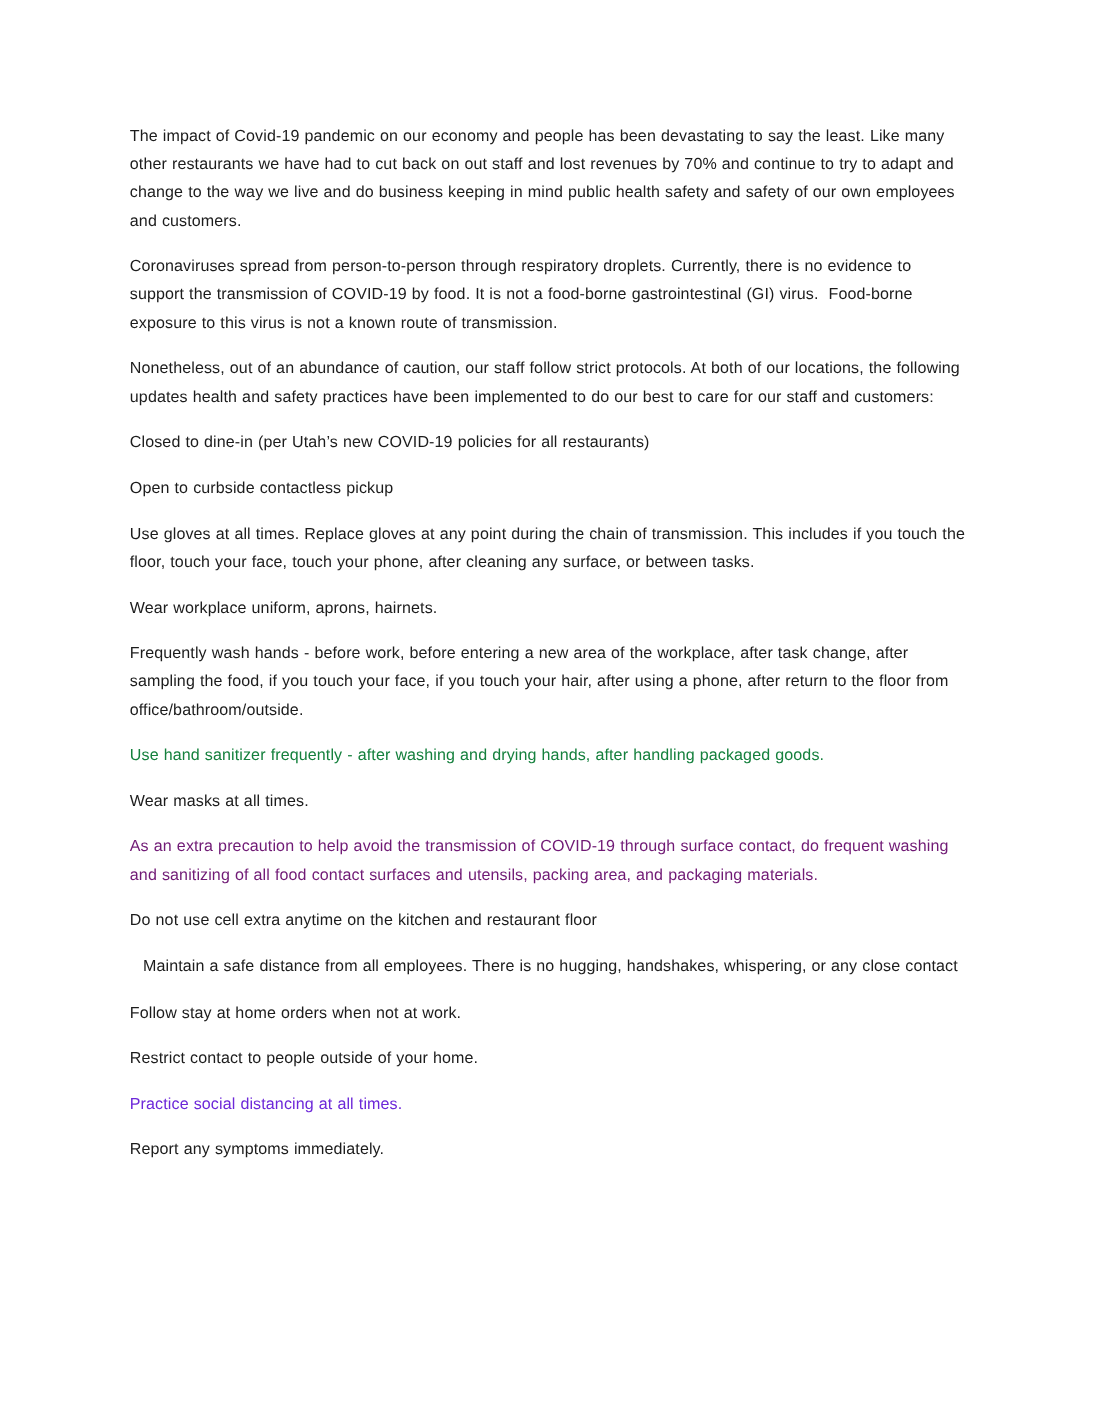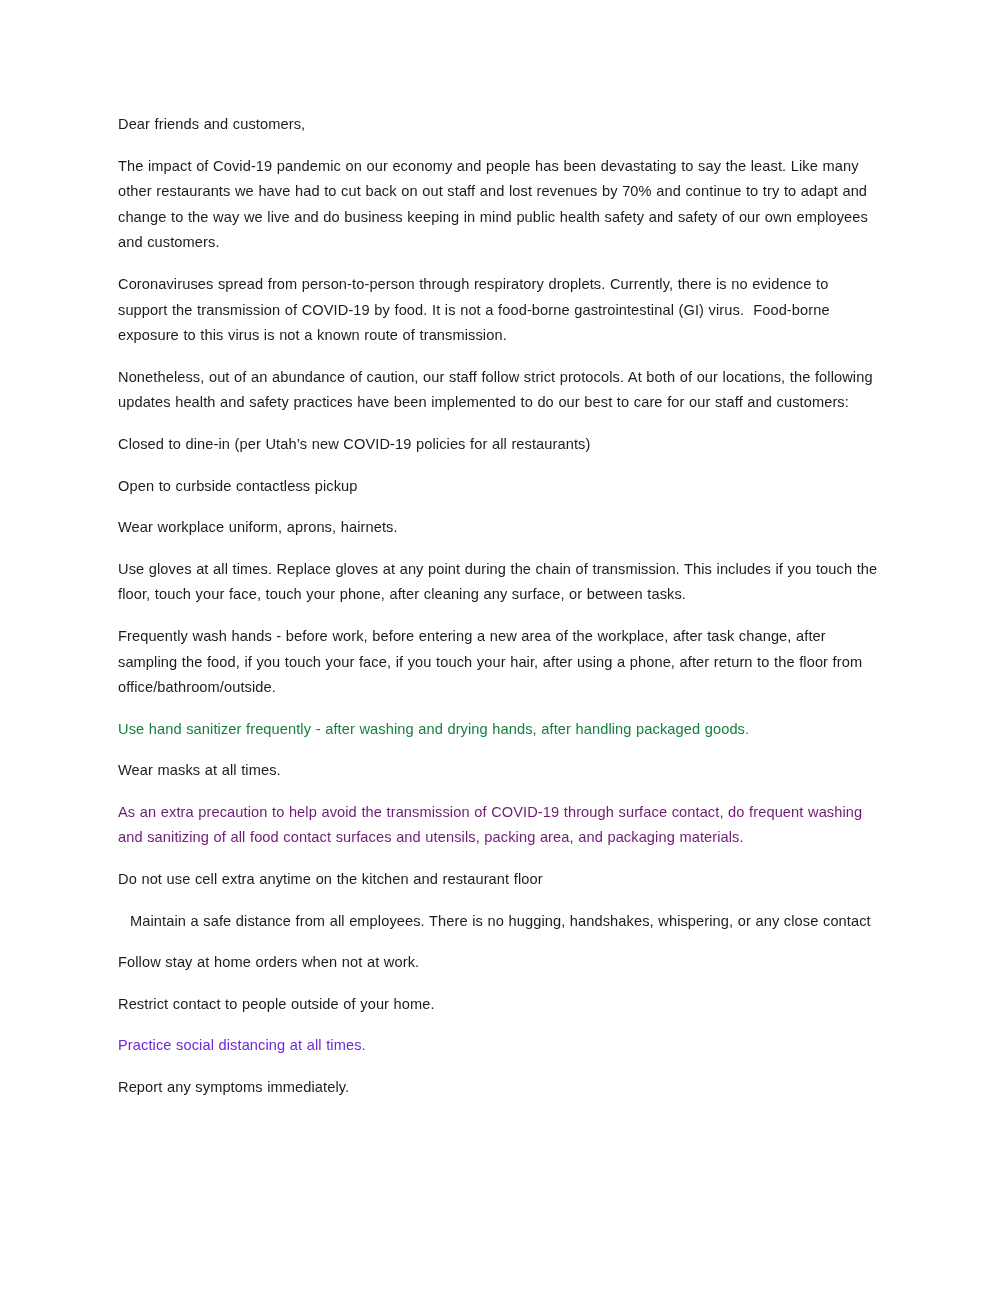--- a/index.html
+++ b/index.html
@@ -31,28 +31,27 @@
     white-space: pre-wrap;
     letter-spacing: 0.1px;
     word-spacing: 0.4px;
   }
 </style>
 </head>
 <body style="background: rgb(255, 255, 255);">
 
 <div class="page">
   <div class="doc-body">
-    <p class="para" style="color: rgb(28, 28, 28);">Dear friends and customers,</p>
     <p class="para" style="color: rgb(28, 28, 28);">The impact of Covid-19 pandemic on our economy and people has been devastating to say the least. Like many other restaurants we have had to cut back on out staff and lost revenues by 70% and continue to try to adapt and change to the way we live and do business keeping in mind public health safety and safety of our own employees and customers.</p>
     <p class="para" style="color: rgb(28, 28, 28);">Coronaviruses spread from person-to-person through respiratory droplets. Currently, there is no evidence to support the transmission of COVID-19 by food. It is not a food-borne gastrointestinal (GI) virus.  Food-borne exposure to this virus is not a known route of transmission.</p>
     <p class="para" style="color: rgb(28, 28, 28);">Nonetheless, out of an abundance of caution, our staff follow strict protocols. At both of our locations, the following updates health and safety practices have been implemented to do our best to care for our staff and customers:</p>
     <p class="para" style="color: rgb(28, 28, 28);">Closed to dine-in (per Utah’s new COVID-19 policies for all restaurants)</p>
     <p class="para" style="color: rgb(28, 28, 28);">Open to curbside contactless pickup</p>
+    <p class="para" style="color: rgb(28, 28, 28);">Use gloves at all times. Replace gloves at any point during the chain of transmission. This includes if you touch the floor, touch your face, touch your phone, after cleaning any surface, or between tasks.</p>
     <p class="para" style="color: rgb(28, 28, 28);">Wear workplace uniform, aprons, hairnets.</p>
-    <p class="para" style="color: rgb(28, 28, 28);">Use gloves at all times. Replace gloves at any point during the chain of transmission. This includes if you touch the floor, touch your face, touch your phone, after cleaning any surface, or between tasks.</p>
     <p class="para" style="color: rgb(28, 28, 28);">Frequently wash hands - before work, before entering a new area of the workplace, after task change, after sampling the food, if you touch your face, if you touch your hair, after using a phone, after return to the floor from office/bathroom/outside.</p>
     <p class="para" style="color: #15803d;">Use hand sanitizer frequently - after washing and drying hands, after handling packaged goods.</p>
     <p class="para" style="color: rgb(28, 28, 28);">Wear masks at all times.</p>
     <p class="para" style="color: #701a75;">As an extra precaution to help avoid the transmission of COVID-19 through surface contact, do frequent washing and sanitizing of all food contact surfaces and utensils, packing area, and packaging materials.</p>
     <p class="para" style="color: rgb(28, 28, 28);">Do not use cell extra anytime on the kitchen and restaurant floor</p>
     <p class="para" style="color: rgb(28, 28, 28); margin-left: 12px;">Maintain a safe distance from all employees. There is no hugging, handshakes, whispering, or any close contact</p>
     <p class="para" style="color: rgb(28, 28, 28);">Follow stay at home orders when not at work.</p>
     <p class="para" style="color: rgb(28, 28, 28);">Restrict contact to people outside of your home.</p>
     <p class="para" style="color: #6d28d9;">Practice social distancing at all times.</p>
     <p class="para" style="color: rgb(28, 28, 28);">Report any symptoms immediately.</p>

